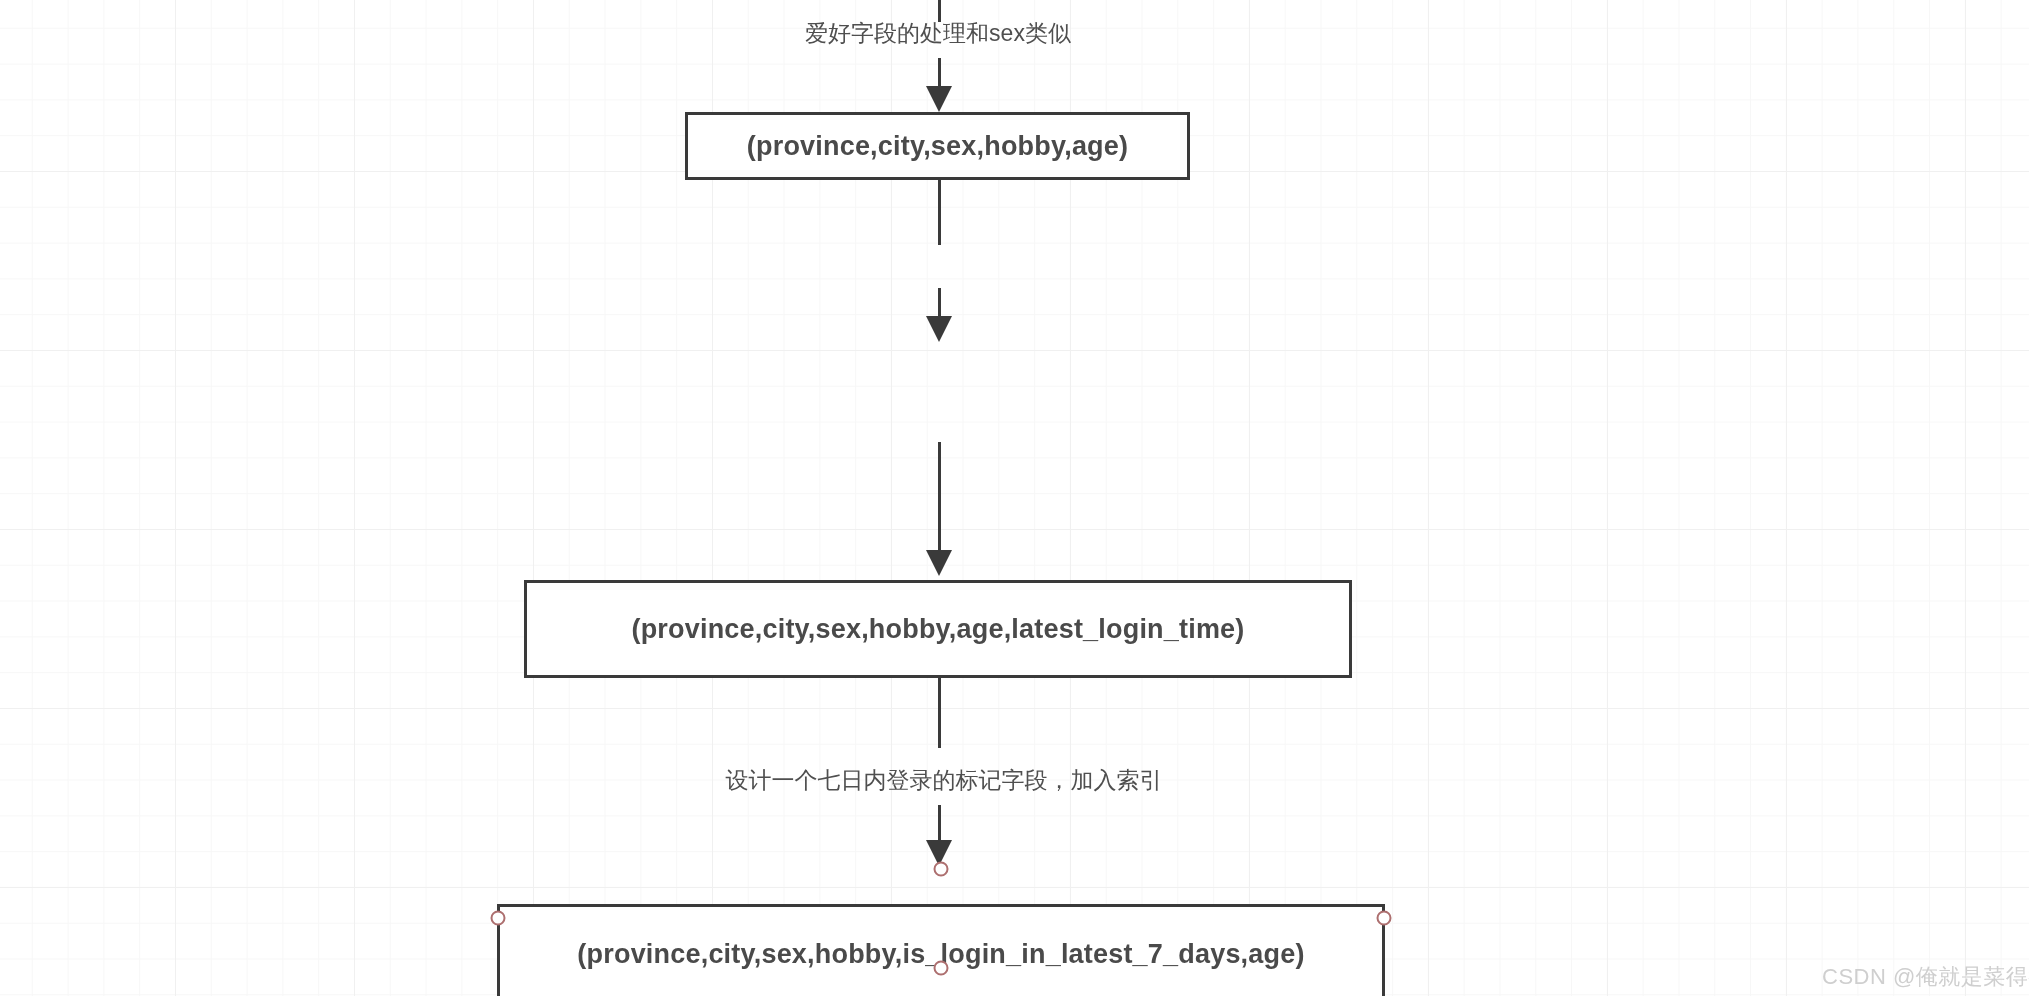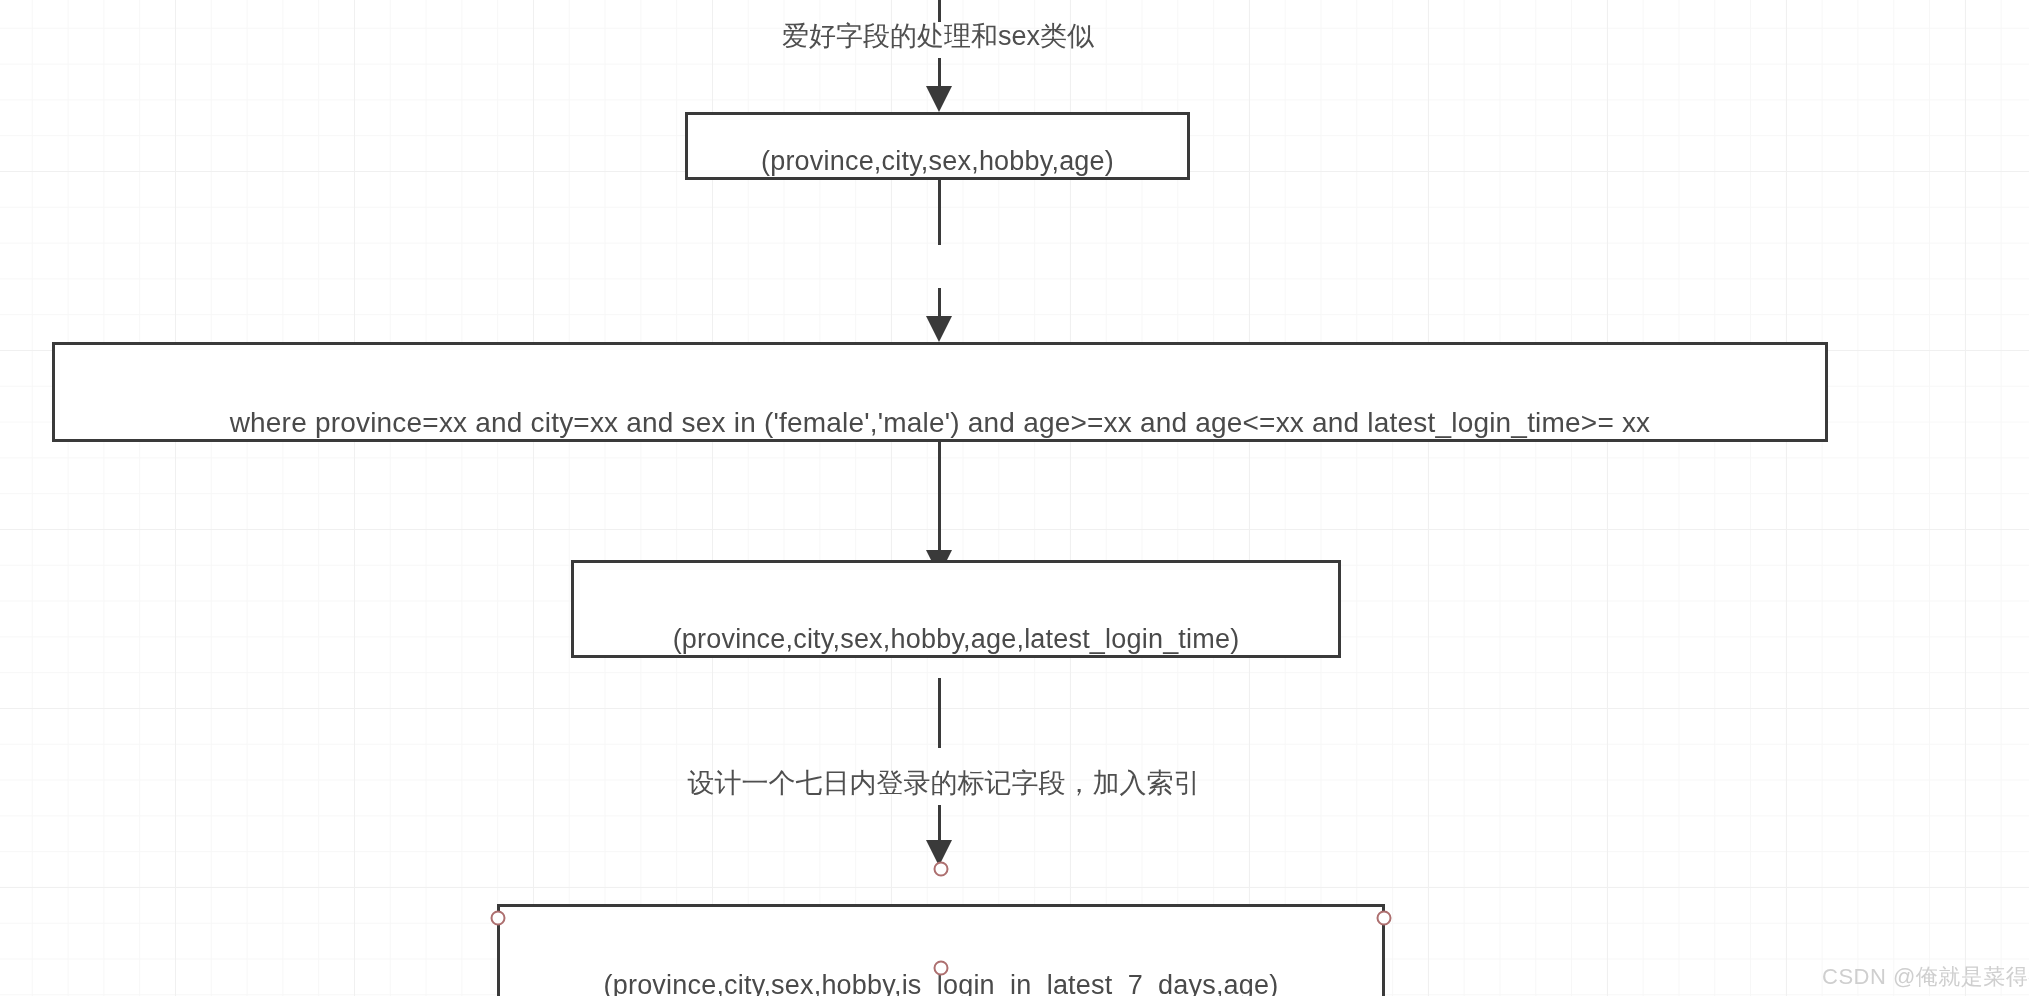--- a/index.html
+++ b/index.html
@@ -29,35 +29,36 @@
       35.8px 35.8px;
     background-position: -4px -8px, -4px -8px, -4px -8px, -4px -8px;
   }
 
   .node {
     position: absolute;
     box-sizing: border-box;
     background: #ffffff;
     border: 3px solid #3a3a3a;
     display: flex;
-    align-items: flex-end;
+    align-items: center;
     justify-content: center;
     color: #4a4a4a;
     white-space: nowrap;
+    font-weight: bold;
   }
   .node .node-label {
     font-size: 27px;
     letter-spacing: 0.2px;
     color: #4a4a4a;
   }
 
   .edge-label {
     position: absolute;
     color: #4f4f4f;
-    font-size: 27px;
+    font-size: 23px;
     white-space: nowrap;
     background: transparent;
     text-align: center;
     transform: translateX(-50%);
   }
 
   .connector {
     position: absolute;
     width: 0;
     border-left: 3px solid #3a3a3a;
@@ -104,28 +105,25 @@
   <div class="arrowhead" style="left:939px; top:86px;"></div>
 
   <div class="node" style="left:685px; top:112px; width:505px; height:68px;">
     <span class="node-label">(province,city,sex,hobby,age)</span>
   </div>
 
   <div class="connector" style="left:938px; top:180px; height:65px;"></div>
   <div class="connector" style="left:938px; top:288px; height:30px;"></div>
   <div class="arrowhead" style="left:939px; top:316px;"></div>
 
-  <div class="node" style="left:52px; top:342px; width:1776px; height:100px;">
-    <span class="node-label" style="font-size:28px;">where  province=xx and city=xx and sex in ('female','male') and age&gt;=xx and age&lt;=xx and latest_login_time&gt;= xx</span>
-  </div>
 
   <div class="connector" style="left:938px; top:442px; height:110px;"></div>
   <div class="arrowhead" style="left:939px; top:550px;"></div>
 
-  <div class="node" style="left:524px; top:560px; width:770px; height:98px;margin-left:47px;">
+  <div class="node" style="left:524px; top:580px; width:828px; height:98px;">
     <span class="node-label">(province,city,sex,hobby,age,latest_login_time)</span>
   </div>
 
   <div class="connector" style="left:938px; top:678px; height:70px;"></div>
   <div class="edge-label" style="left:944px; top:765px;">设计一个七日内登录的标记字段，加入索引</div>
   <div class="connector" style="left:938px; top:805px; height:40px;"></div>
   <div class="arrowhead" style="left:939px; top:840px;"></div>
 
   <div class="node" style="left:497px; top:868px; width:888px; height:100px;margin-top:36px;">
     <span class="node-label">(province,city,sex,hobby,is_login_in_latest_7_days,age)</span>

